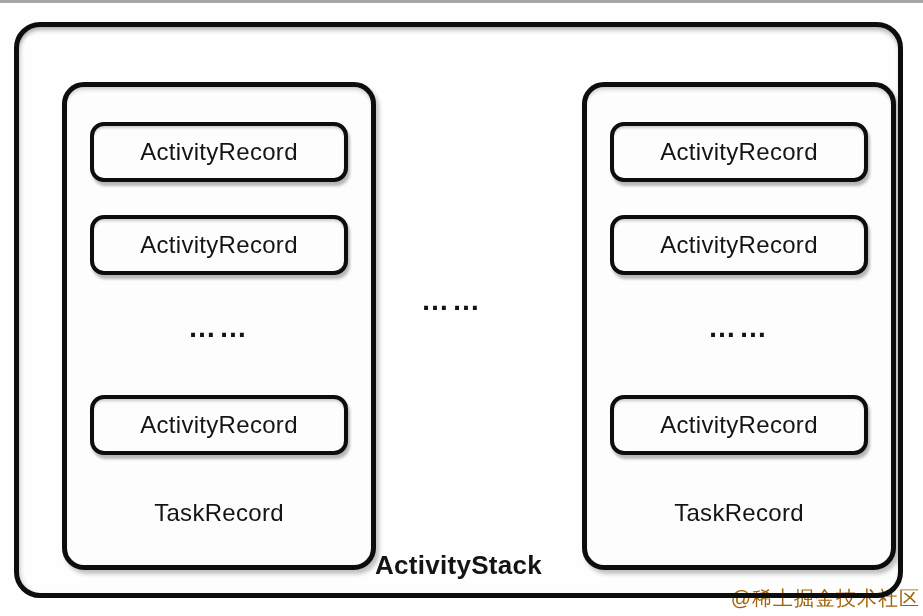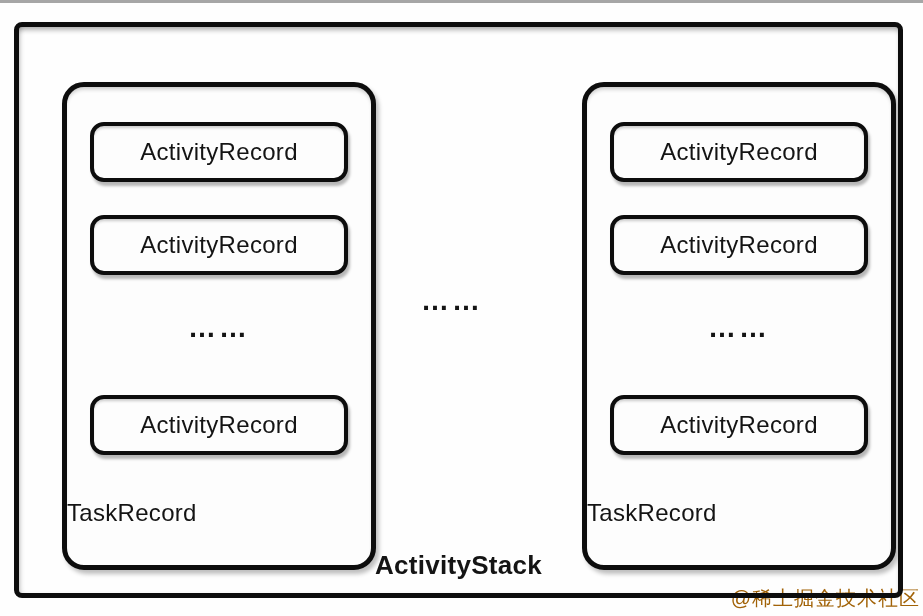--- a/index.html
+++ b/index.html
@@ -22,21 +22,21 @@
     height: 3px;
     background: #a6a6a6;
   }
   
   .stack-box {
     position: absolute;
     left: 14px; top: 22px;
     width: 889px; height: 576px;
     box-sizing: border-box;
     border: 5px solid #0d0d0d;
-    border-radius: 8px;
+    border-radius: 26px;
     background: transparent;
     box-shadow: inset 0 5px 5px -2px rgba(0,0,0,0.30),
                 inset 4px 0 4px -2px rgba(0,0,0,0.15);
     z-index: 2;
   }
   
   .task-box {
     position: absolute;
     top: 55px;
     width: 314px; height: 488px;
@@ -77,20 +77,21 @@
     text-align: center;
     font-size: 28px;
     font-weight: bold;
     letter-spacing: 3px;
     color: #141414;
   }
   .task-label {
     position: absolute;
     top: 412px; left: 0;
     width: 100%;
+    text-align: center;
     font-size: 24px;
     font-weight: 500;
     letter-spacing: 0.3px;
   }
   .mid-ellipsis {
     position: absolute;
     top: 285px; left: 392px;
     width: 120px;
     text-align: center;
     font-size: 28px;

